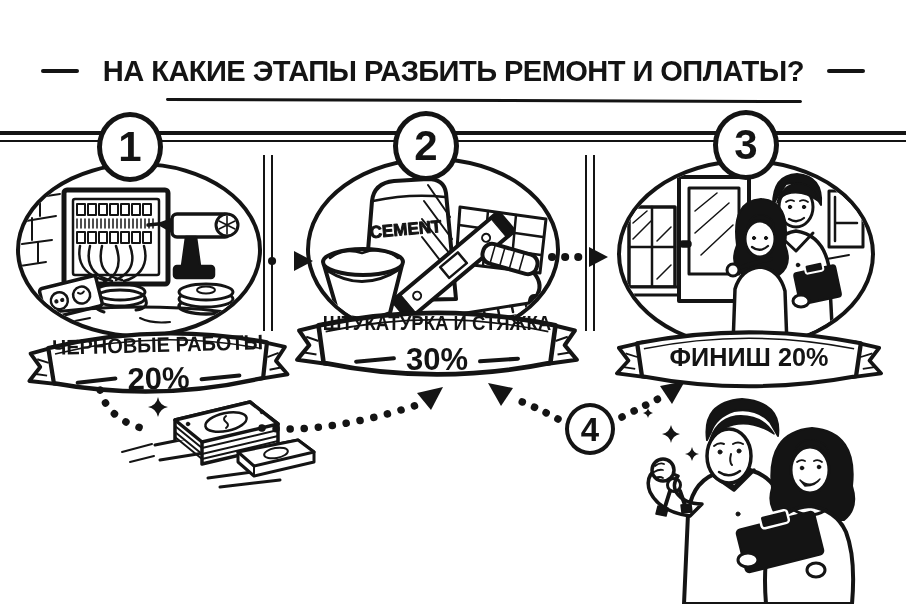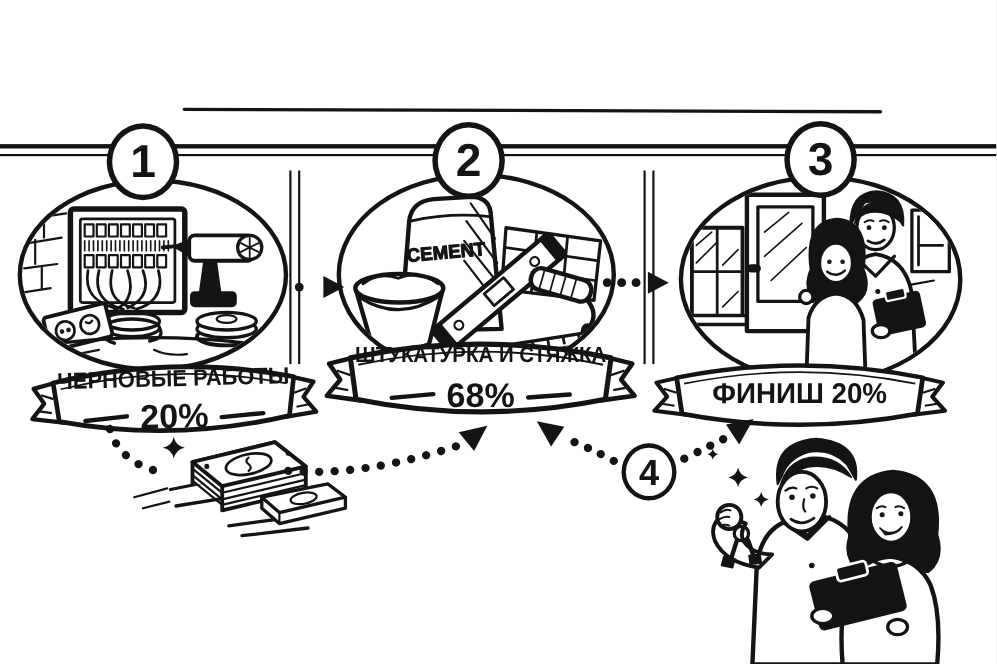--- a/index.html
+++ b/index.html
@@ -65,20 +65,25 @@
       <g id="ribbon-shape">
         <polygon points="30,30 5,36 15,50 3,64 33,68" fill="#ffffff" stroke="#141414" stroke-width="4" stroke-linejoin="round"></polygon>
         <polygon points="250,30 275,36 265,50 277,64 247,68" fill="#ffffff" stroke="#141414" stroke-width="4" stroke-linejoin="round"></polygon>
         <path d="M12,42 L24,46 M10,57 L22,59 M268,42 L256,46 M270,57 L258,59" stroke="#141414" stroke-width="2" fill="none"></path>
         <path d="M24,31 Q140,7 256,31 L251,67 Q140,89 29,67 Z" fill="#ffffff" stroke="#141414" stroke-width="4.5" stroke-linejoin="round"></path>
         <path d="M31,37 Q140,14 249,37" fill="none" stroke="#141414" stroke-width="1.6"></path>
       </g>
     </defs>
   </svg>
 
+  <div class="abs title-row">
+    <div class="title-dash"></div>
+    <div class="title-text">НА КАКИЕ ЭТАПЫ РАЗБИТЬ РЕМОНТ И ОПЛАТЫ?</div>
+    <div class="title-dash"></div>
+  </div>
   <div class="abs title-underline"></div>
 
   <div class="abs line hline-main"></div>
   <div class="abs line hline-thin"></div>
 
   <div class="abs vdiv" style="left:263px"></div>
   <div class="abs vdiv" style="left:585px"></div>
 
   <div class="abs oval" style="left:16px; top:162px; width:238px; height:168px;">
     <svg viewBox="0 0 238 168">
@@ -301,26 +306,26 @@
     </div>
   </div>
 
   <div class="abs banner b2" style="left:294px; top:293px; width:286px; height:96px;">
     <svg class="ribbon" viewBox="0 0 280 92" preserveAspectRatio="none">
         <use href="#ribbon-shape"></use>
       </svg>
     <div class="banner-label">ШТУКАТУРКА И СТЯЖКА</div>
     <div class="percent-row">
       <div class="pct-dash l"></div>
-      <div class="percent-text">68%</div>
+      <div class="percent-text">30%</div>
       <div class="pct-dash r"></div>
     </div>
   </div>
 
-  <div class="abs banner b3" style="left:592px; top:315px; width:270px; height:84px;">
+  <div class="abs banner b3" style="left:614px; top:315px; width:270px; height:84px;">
     <svg class="ribbon" viewBox="0 0 280 92" preserveAspectRatio="none">
         <use href="#ribbon-shape"></use>
       </svg>
     <div class="banner-label">ФИНИШ 20%</div>
   </div>
 
   <div class="abs num-circle small" style="left:565px; top:403px;">
     <span>4</span>
   </div>
 

